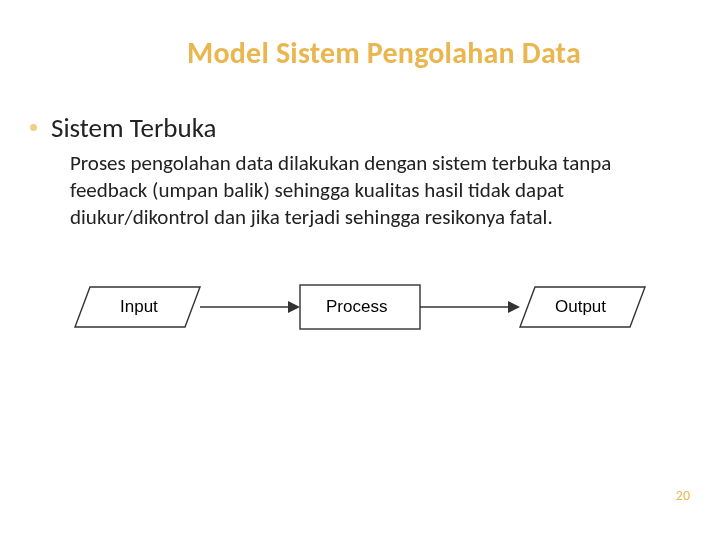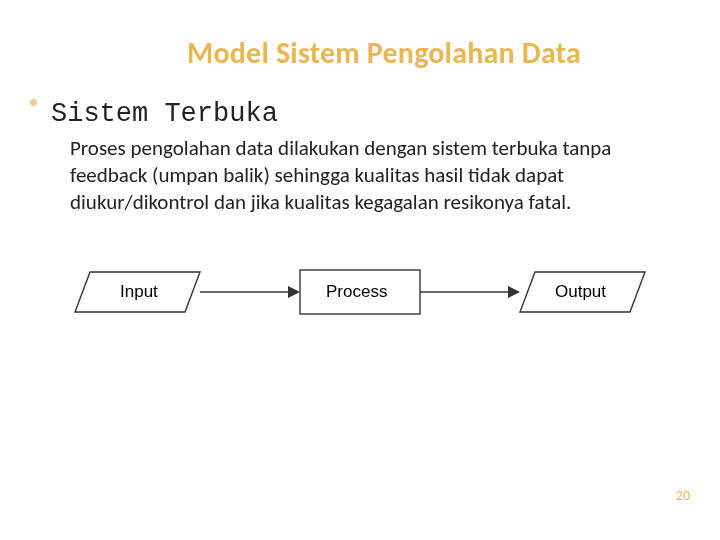--- a/index.html
+++ b/index.html
@@ -14,22 +14,22 @@
   .title{
     font-size:30px;
     font-weight:700;
     color:#eab650;
     margin:34px 0 0 48px;
     letter-spacing:0.2px;
     text-align:center;
   }
   .bullet-row{
     display:flex;
-    margin:28px 0 0 30px;
-    font-family:Liberation Mono, monospace;
+    align-items:center;
+    margin:40px 0 0 30px;
   }
   .bullet-dot{
     width:7px;height:7px;border-radius:50%;
     background:#f2cd87;
     margin-right:14px;
     flex:0 0 auto;
   }
   .bullet-text{
     font-size:27px;
     color:#222;
@@ -59,21 +59,21 @@
 </head>
 <body>
 
 <div class="title">Model Sistem Pengolahan Data</div>
 
 <div class="bullet-row">
   <div class="bullet-dot"></div>
   <div class="bullet-text">Sistem Terbuka</div>
 </div>
 
-<div class="body-text">Proses pengolahan data dilakukan dengan sistem terbuka tanpa feedback (umpan balik) sehingga kualitas hasil tidak dapat diukur/dikontrol dan jika kualitas kegagalan resikonya fatal.</div>
+<div class="body-text">Proses pengolahan data dilakukan dengan sistem terbuka tanpa feedback (umpan balik) sehingga kualitas hasil tidak dapat diukur/dikontrol dan jika terjadi sehingga resikonya fatal.</div>
 
 <div class="diagram">
   <svg width="580" height="80" viewBox="0 0 580 80">
 
     <g>
       <polygon class="d-box" points="20,20 130,20 115,60 5,60"></polygon>
       <text class="d-text" x="50" y="45">Input</text>
     </g>
 
     <g>

